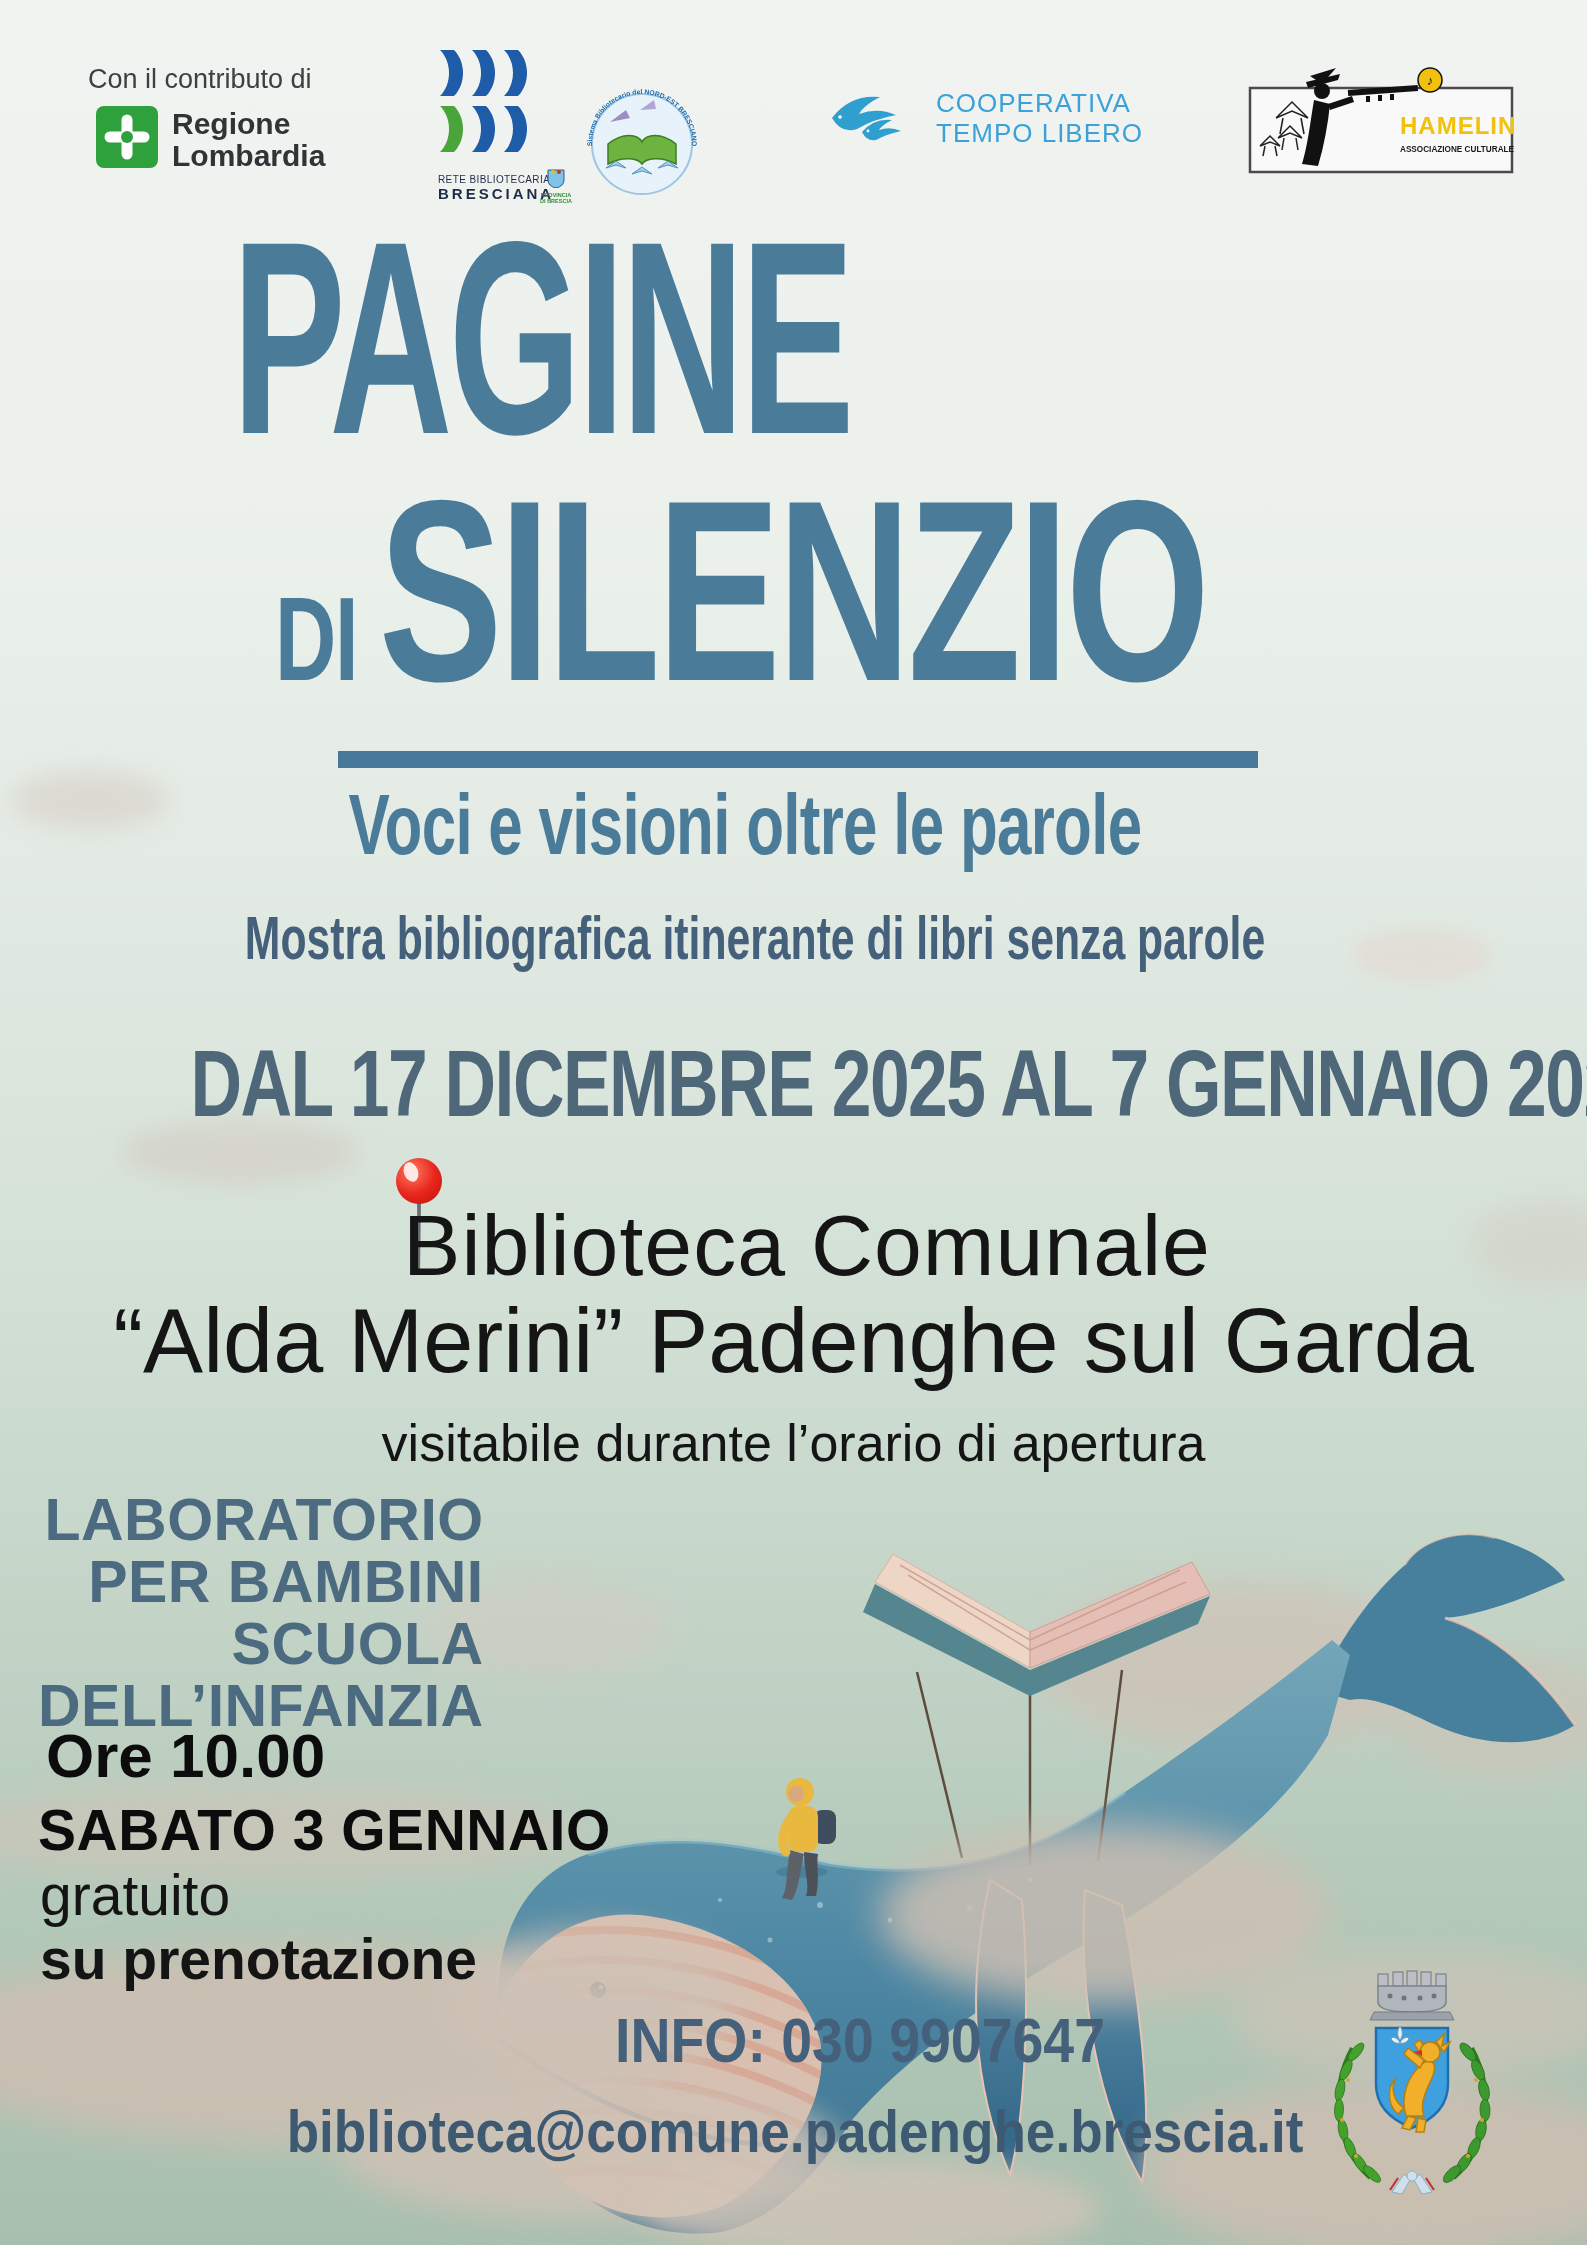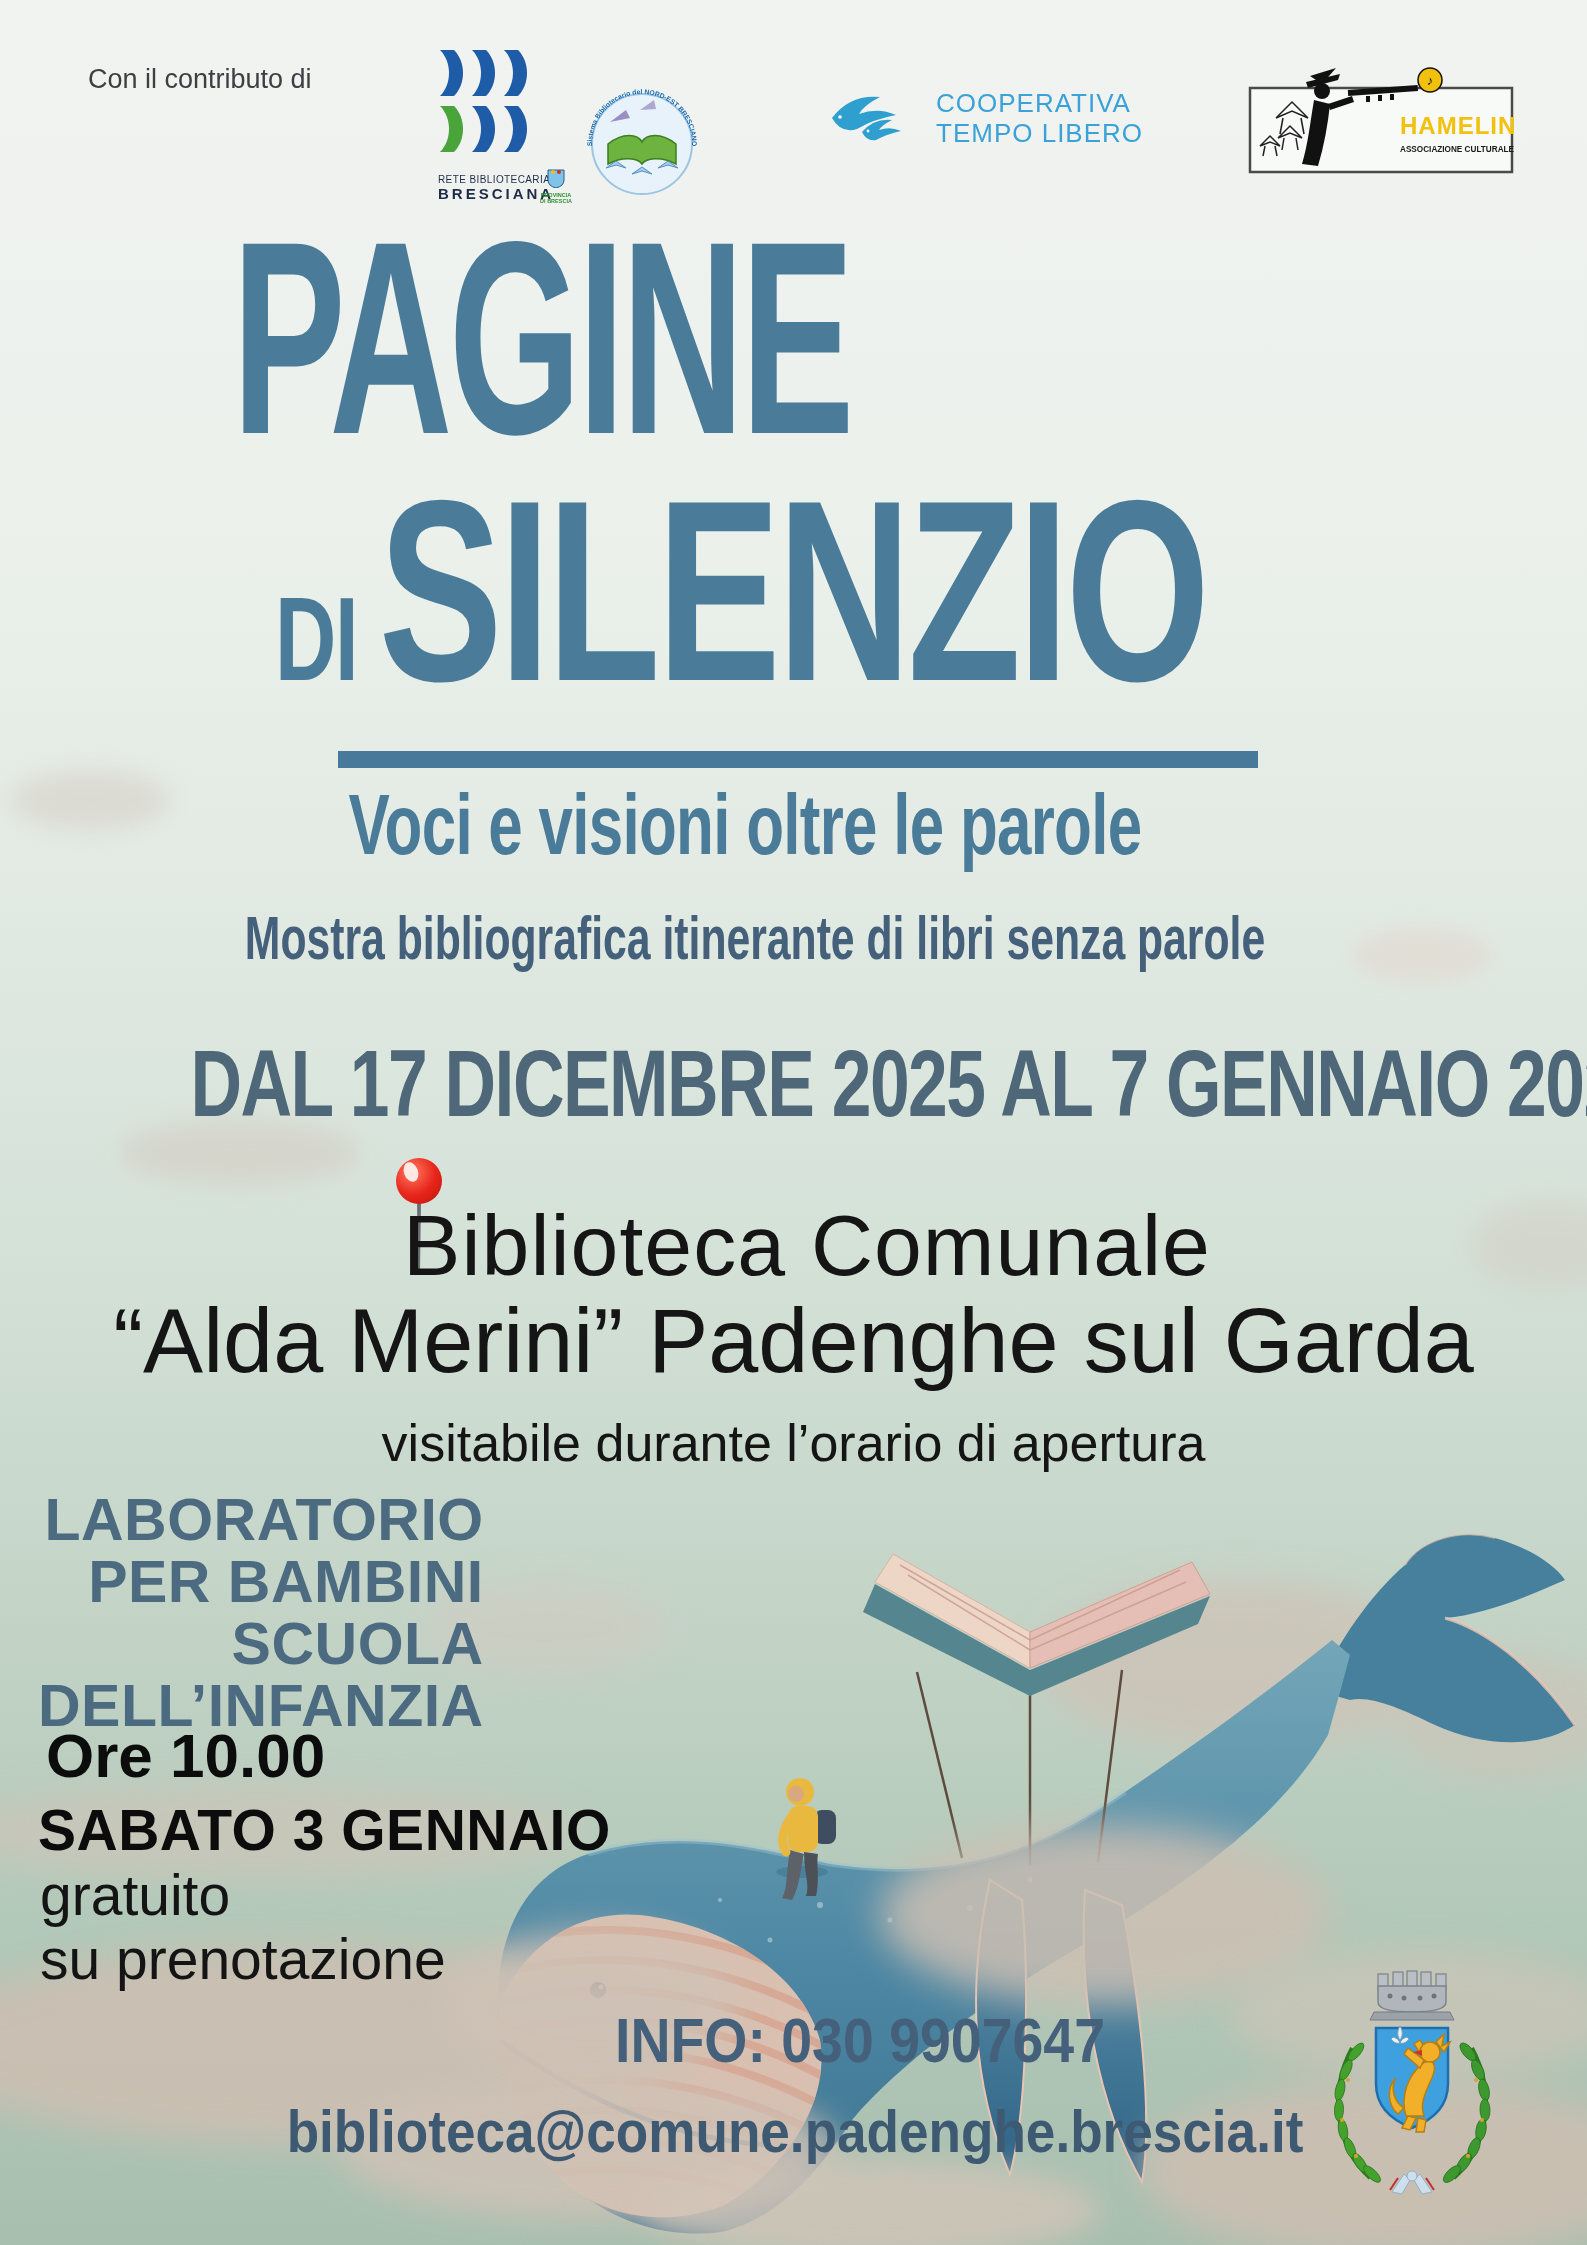--- a/index.html
+++ b/index.html
@@ -40,21 +40,21 @@
   
   .loc1{left:0;width:1614px;top:1196px;text-align:center;font-size:86px;font-weight:400;
         color:#151515;letter-spacing:1px;}
   .loc2{left:0;width:1587px;top:1290px;text-align:center;font-size:90px;font-weight:400;color:#151515;}
   .loc3{left:0;width:1587px;top:1413px;text-align:center;font-size:52px;font-weight:400;color:#151515;}
   
   .wshop{left:38px;top:1489px;font-size:59px;font-weight:700;color:#4d6b80;line-height:62px;letter-spacing:.5px;text-align:right;}
   .wtime{left:46px;top:1720px;font-size:62px;font-weight:700;color:#0c0c0c;}
   .wdate{left:38px;top:1797px;font-size:57px;font-weight:800;color:#0c0c0c;letter-spacing:.5px;}
   .wfree{left:40px;top:1862px;font-size:57px;font-weight:400;color:#141414;}
-  .wbook{left:40px;top:1926px;font-size:57px;font-weight:400;color:#141414;}
+  .wbook{left:40px;top:1926px;font-size:57px;font-weight:700;color:#141414;}
   
   .info{left:0;width:1720px;top:2004px;text-align:center;font-size:63px;font-weight:700;
         color:#44607a;transform:scaleX(.88);}
   .email{left:0;width:1590px;top:2098px;text-align:center;font-size:59px;font-weight:700;
          color:#3e5a73;transform:scaleX(.90);}
   .z1{z-index:1;} .z2{z-index:2;} .z3{z-index:3;} .z5{z-index:5;} .z6{z-index:6;}
 </style>
 </head>
 <body>
 
@@ -170,20 +170,34 @@
   <div class="cloud z3" style="left:-80px;top:1945px;width:760px;height:200px;background:#ccbfb2;filter:blur(18px);opacity:.9;"></div>
   <div class="cloud z3" style="left:340px;top:2080px;width:500px;height:140px;background:#cfc2b6;filter:blur(16px);opacity:.85;"></div>
   <div class="cloud z3" style="left:640px;top:2160px;width:460px;height:100px;background:#d2c5b8;filter:blur(14px);opacity:.8;"></div>
   <div class="cloud z3" style="left:880px;top:1825px;width:450px;height:180px;background:#cdc0b3;filter:blur(19px);opacity:.85;"></div>
   <div class="cloud z3" style="left:1140px;top:2080px;width:520px;height:180px;background:#ccbfb2;filter:blur(18px);opacity:.9;"></div>
   <div class="cloud z3" style="left:440px;top:1930px;width:300px;height:150px;background:#cfc2b6;filter:blur(17px);opacity:.8;"></div>
   <div class="cloud z3" style="left:1230px;top:1950px;width:390px;height:130px;background:#d2c5b8;filter:blur(17px);opacity:.6;"></div>
 
   <div class="abs contrib z5">Con il contributo di</div>
 
+  <div class="abs regione z5">
+    <svg width="62" height="62" viewBox="0 0 62 62">
+      <rect x="0" y="0" width="62" height="62" rx="8" fill="#2ea13d"></rect>
+      <g stroke="#ffffff" stroke-width="11" stroke-linecap="round">
+        <line x1="31" y1="14" x2="31" y2="48"></line>
+          <line x1="14" y1="31" x2="48" y2="31"></line>
+      </g>
+      <circle cx="31" cy="31" r="6" fill="#2ea13d"></circle>
+    </svg>
+    <div class="txt">
+      <div>Regione</div>
+      <div>Lombardia</div>
+    </div>
+  </div>
 
   <div class="abs rete z5">
     <svg width="96" height="118" viewBox="0 0 96 118">
       <g>
         <path d="M2,0 C14,12 14,34 2,46 L16,46 C28,34 28,12 16,0 Z" fill="#1e5ca8"></path>
         <path d="M34,0 C46,12 46,34 34,46 L48,46 C60,34 60,12 48,0 Z" fill="#1e5ca8"></path>
         <path d="M66,0 C78,12 78,34 66,46 L80,46 C92,34 92,12 80,0 Z" fill="#1e5ca8"></path>
         <path d="M2,56 C14,68 14,90 2,102 L16,102 C28,90 28,68 16,56 Z" fill="#49a53a"></path>
         <path d="M34,56 C46,68 46,90 34,102 L48,102 C60,90 60,68 48,56 Z" fill="#1e5ca8"></path>
         <path d="M66,56 C78,68 78,90 66,102 L80,102 C92,90 92,68 80,56 Z" fill="#1e5ca8"></path>

